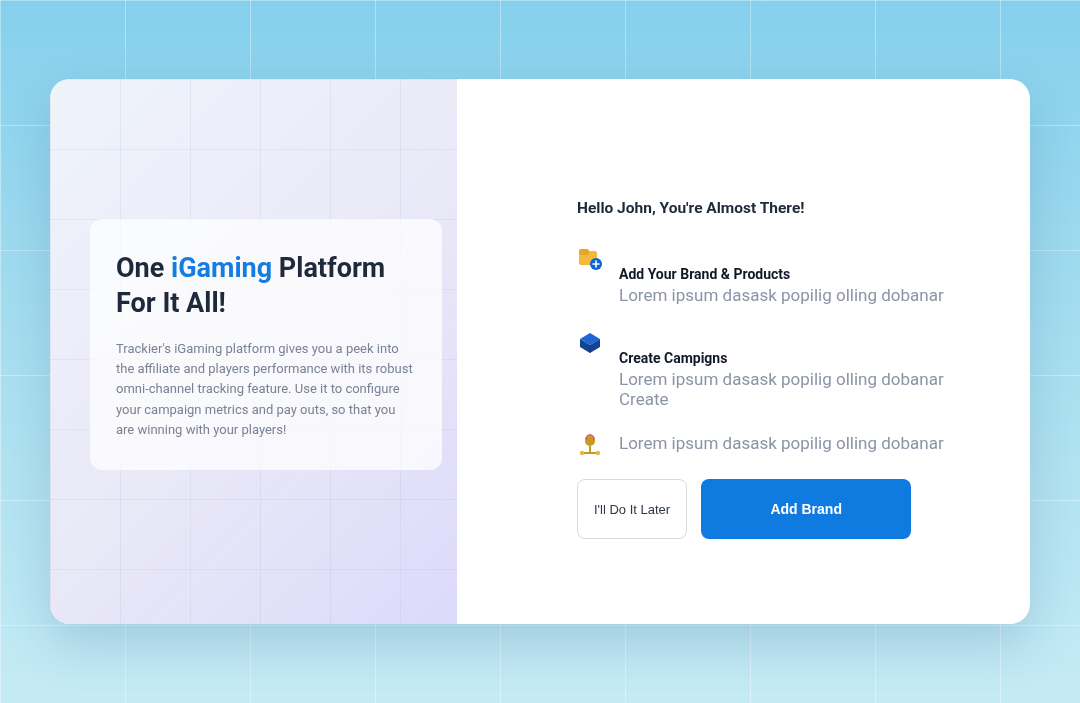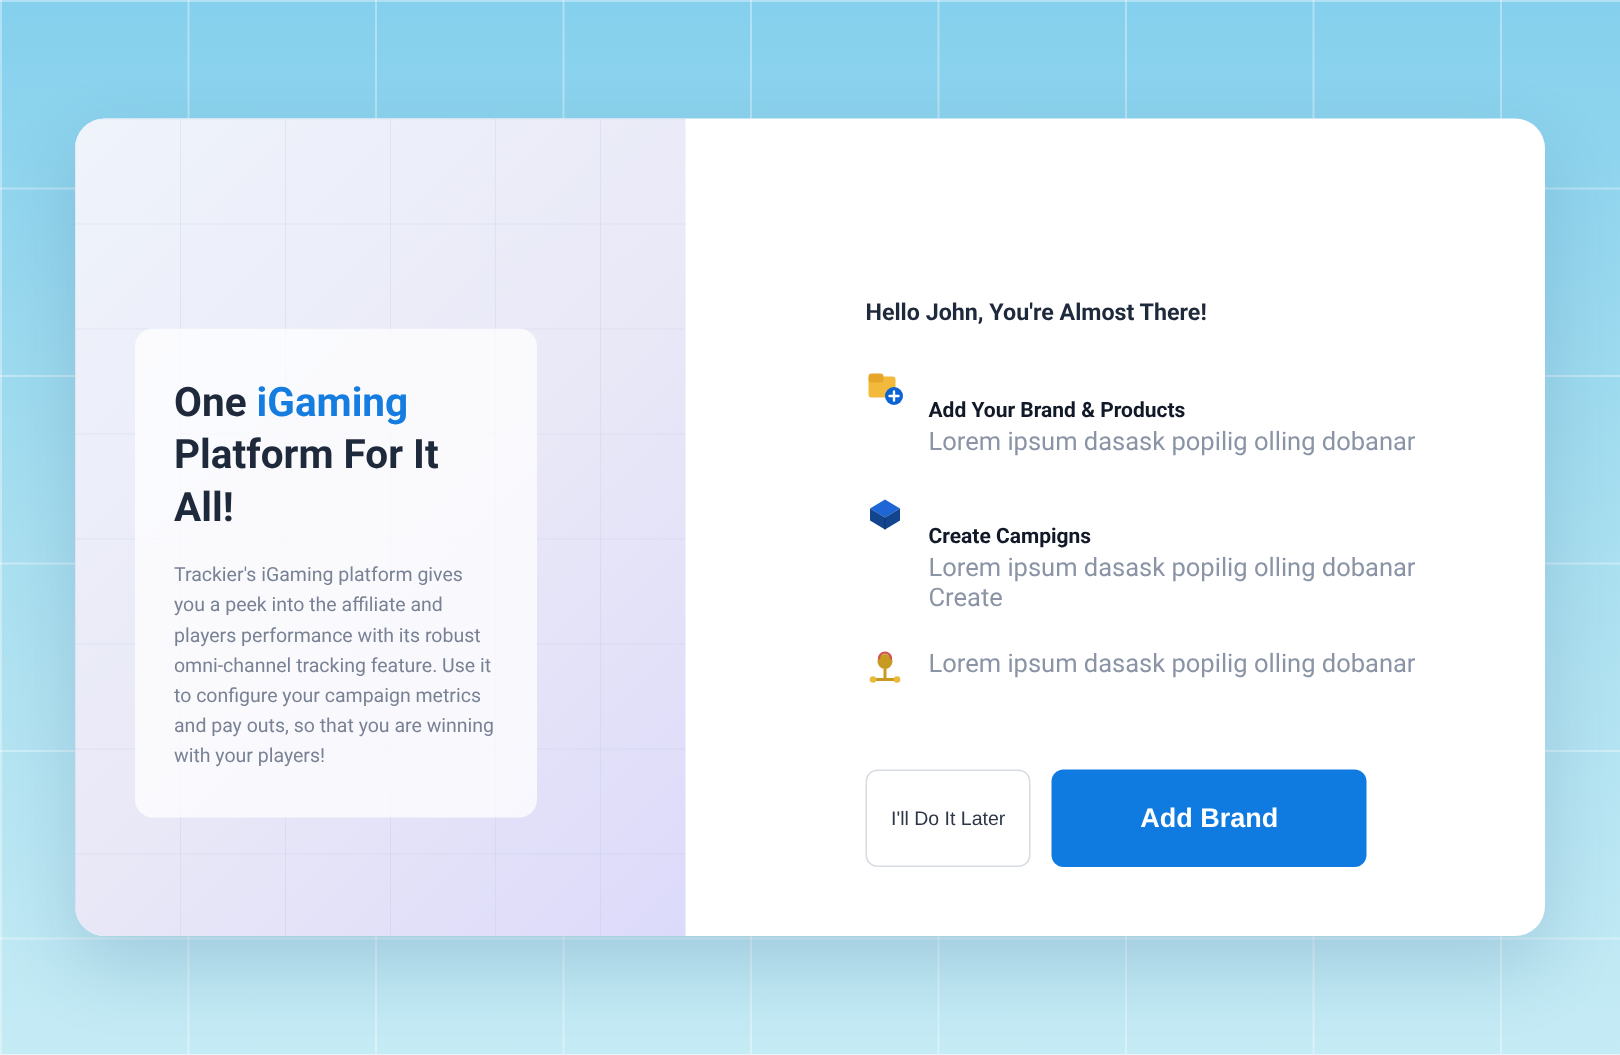--- a/index.html
+++ b/index.html
@@ -47,21 +47,21 @@
     linear-gradient(rgba(150,170,210,0.15) 1px, transparent 1px),
     linear-gradient(90deg, rgba(150,170,210,0.15) 1px, transparent 1px);
   background-size: 70px 70px;
   pointer-events: none;
 }
 .info-box {
   position: relative;
   background: rgba(255,255,255,0.75);
   border-radius: 12px;
   padding: 32px 26px 30px;
-  width: 268px;
+  width: 352px;
 }
 .info-box h1 {
   font-size: 27px;
   font-weight: 700;
   line-height: 1.3;
   color: #1e293b;
   margin-bottom: 18px;
 }
 .info-box h1 .accent { color: #157de0; }
 .info-box p {
@@ -103,37 +103,37 @@
   margin-bottom: 3px;
   margin-top: 21px;
 }
 .step-text .d {
   font-size: 17px;
   color: #8b94a6;
 }
 .actions {
   display: flex;
   gap: 14px;
-  margin-top: 54px;
+  margin-top: 20px;
 }
 .btn-secondary {
   background: #fff;
   border: 1px solid #d7dbe2;
   color: #2d3748;
   font-size: 13px;
   font-weight: 500;
   padding: 10px 16px;
   border-radius: 8px;
   cursor: pointer;
 }
 .btn-primary {
   background: #0f7be1;
   color: #fff;
   border: none;
-  font-size: 18px;
+  font-size: 14px;
   font-weight: 600;
   padding: 22px 16px;
   border-radius: 8px;
   cursor: pointer;
   flex: 0 0 210px;
   text-align: center;
 }
 </style>
 </head>
 <body>

